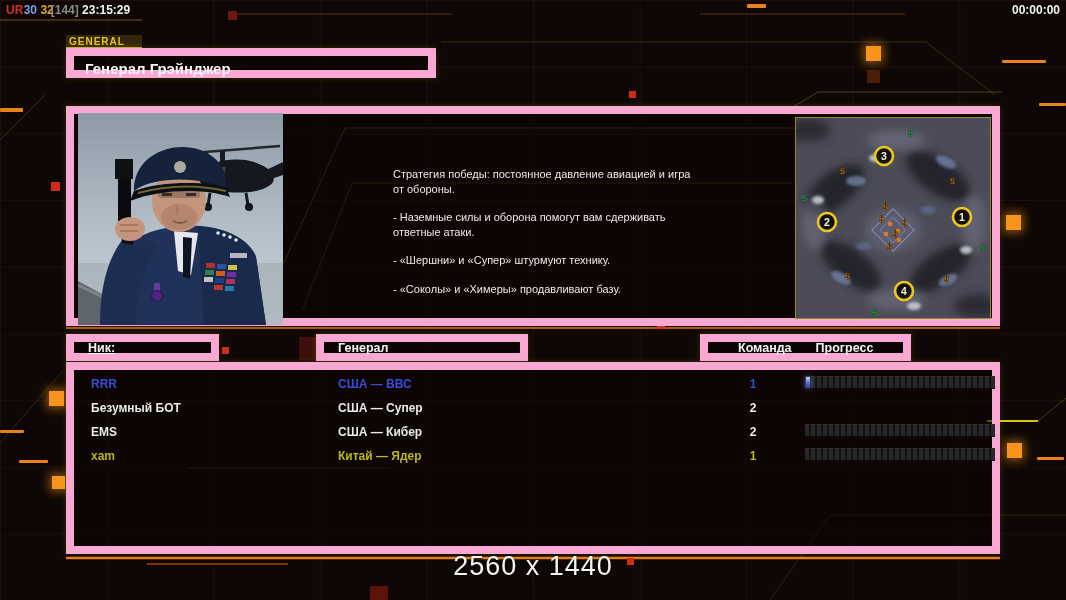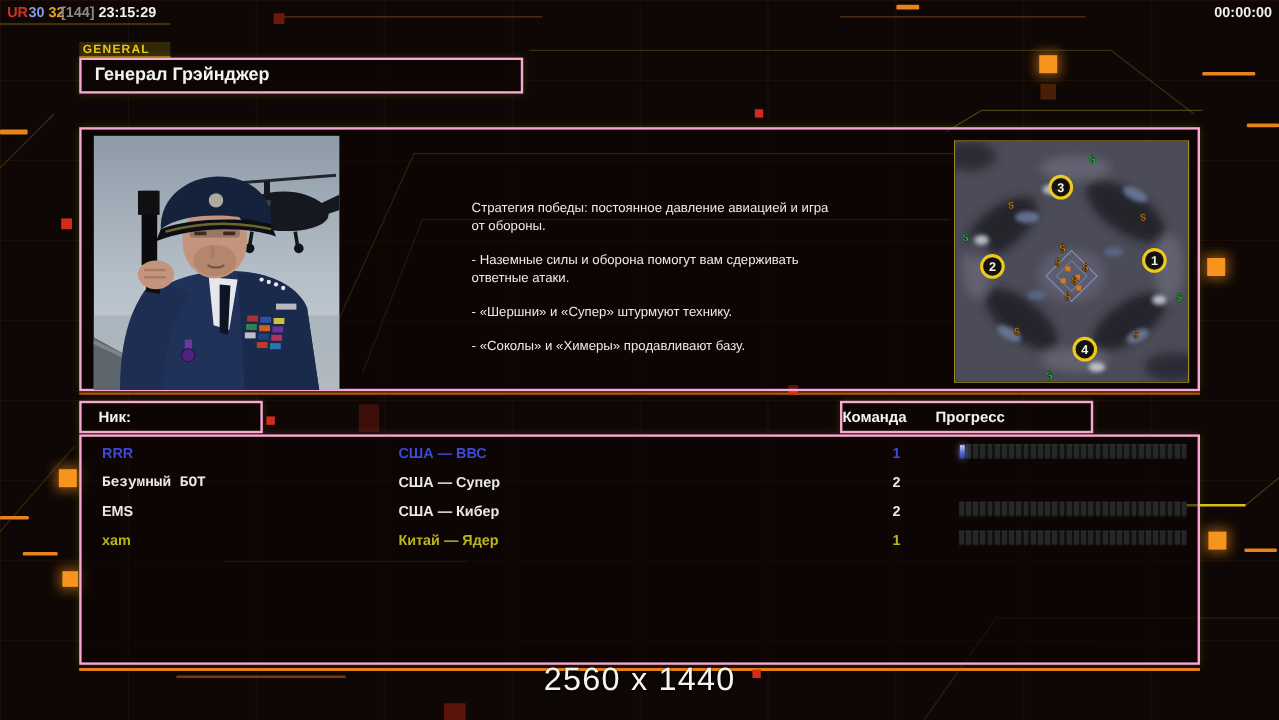--- a/index.html
+++ b/index.html
@@ -4,21 +4,21 @@
 <style>
   html,body{margin:0;padding:0;background:#000;}
   #stage{position:relative;width:1066px;height:600px;overflow:hidden;
          background:#0e0705;font-family:"Liberation Sans",sans-serif;}
   #stage::before{content:"";position:absolute;inset:0;pointer-events:none;
     background-image:
       linear-gradient(rgba(170,60,30,0.10) 1px, transparent 1px),
       linear-gradient(90deg, rgba(170,60,30,0.10) 1px, transparent 1px);
     background-size:100% 66.7px,106.6px 100%;}
   .abs{position:absolute;}
-  .panel{position:absolute;border:2px solid #f9a8d4;background:rgba(13,6,3,0.58);
+  .panel{position:absolute;border:8px solid #f9a8d4;background:rgba(13,6,3,0.58);
          box-sizing:border-box;box-shadow:0 0 7px rgba(222,212,31,0.18);}
   .sq-o{position:absolute;background:#f7941d;box-shadow:0 0 10px 3px rgba(247,148,29,0.5);}
   .sq-o-dim{position:absolute;background:#5a2408;opacity:.8;}
   .sq-r{position:absolute;background:#d42a1a;}
   .sq-r-dark{position:absolute;background:#6e1810;}
   .dash-o{position:absolute;background:#e8821a;border-radius:1px;}
   .hud{font-weight:bold;font-size:12px;letter-spacing:0;white-space:nowrap;}
   .tab{position:absolute;left:66px;top:35px;width:76px;height:13px;background:#33270a;
        border-bottom:1px solid #caa814;color:#e9c61e;font-weight:bold;font-size:10px;
        letter-spacing:1px;line-height:13px;padding-left:3px;box-sizing:border-box;}
@@ -250,40 +250,43 @@
       <circle cx="31" cy="104" r="9" fill="#0e0c06" fill-opacity=".92" stroke="#edc91c" stroke-width="2.6"></circle>
       <text x="31" y="108" text-anchor="middle" fill="#f5f2e0">2</text>
       <circle cx="88" cy="38" r="9" fill="#0e0c06" fill-opacity=".92" stroke="#edc91c" stroke-width="2.6"></circle>
       <text x="88" y="42" text-anchor="middle" fill="#f5f2e0">3</text>
       <circle cx="108" cy="173" r="9" fill="#0e0c06" fill-opacity=".92" stroke="#edc91c" stroke-width="2.6"></circle>
       <text x="108" y="177" text-anchor="middle" fill="#f5f2e0">4</text>
     </g>
   </svg>
 
   <div class="panel hdrbox" style="left:66px;top:334px;width:153px;height:27px;">
-    <span style="padding-left:14px;">Ник:</span>
+    <span style="padding-left:14px;text-decoration:underline;">Ник:</span>
+  </div>
+  <div class="panel hdrbox" style="left:316px;top:334px;width:212px;height:27px;">
+    <span style="padding-left:14px;">Генерал</span>
   </div>
   <div class="panel hdrbox" style="left:700px;top:334px;width:211px;height:27px;">
-    <span style="">Команда</span>
+    <span style="padding-left:14px;margin-left:16px;">Команда</span>
     <span style="margin-left:24px;">Прогресс</span>
   </div>
 
   <div class="panel" style="left:66px;top:362px;width:934px;height:192px;">
 
     <div class="abs" style="left:0;top:3px;width:930px;height:24px;padding-left:28px;">
       <span class="rowtxt" style="left: 17px; top: 4px; color: rgb(59, 75, 216);">RRR</span>
       <span class="rowtxt" style="left: 264px; top: 4px; color: rgb(59, 75, 216);">США — ВВС</span>
       <span class="team-num" style="left: 664px; top: 4px; color: rgb(59, 75, 216);">1</span>
       <div class="pbar" style="left:731px;top:3px;">
         <div class="pbar-fill" style="width: 2%;"></div>
       </div>
     </div>
 
     <div class="abs" style="left:0;top:27px;width:930px;height:24px;">
-      <span class="rowtxt" style="left: 17px; top: 4px; color: rgb(233, 233, 233); font-family: Liberation Mono, monospace;">Безумный БОТ</span>
+      <span class="rowtxt" style="left: 17px; top: 4px; color: rgb(233, 233, 233);">Безумный БОТ</span>
       <span class="rowtxt" style="left: 264px; top: 4px; color: rgb(233, 233, 233);">США — Супер</span>
       <span class="team-num" style="left: 664px; top: 4px; color: rgb(233, 233, 233);">2</span>
 
     </div>
 
     <div class="abs" style="left:0;top:51px;width:930px;height:24px;padding-left:32px;">
       <span class="rowtxt" style="left: 17px; top: 4px; color: rgb(233, 233, 233);">EMS</span>
       <span class="rowtxt" style="left: 264px; top: 4px; color: rgb(233, 233, 233);">США — Кибер</span>
       <span class="team-num" style="left: 664px; top: 4px; color: rgb(233, 233, 233);">2</span>
       <div class="pbar" style="left:731px;top:3px;">

